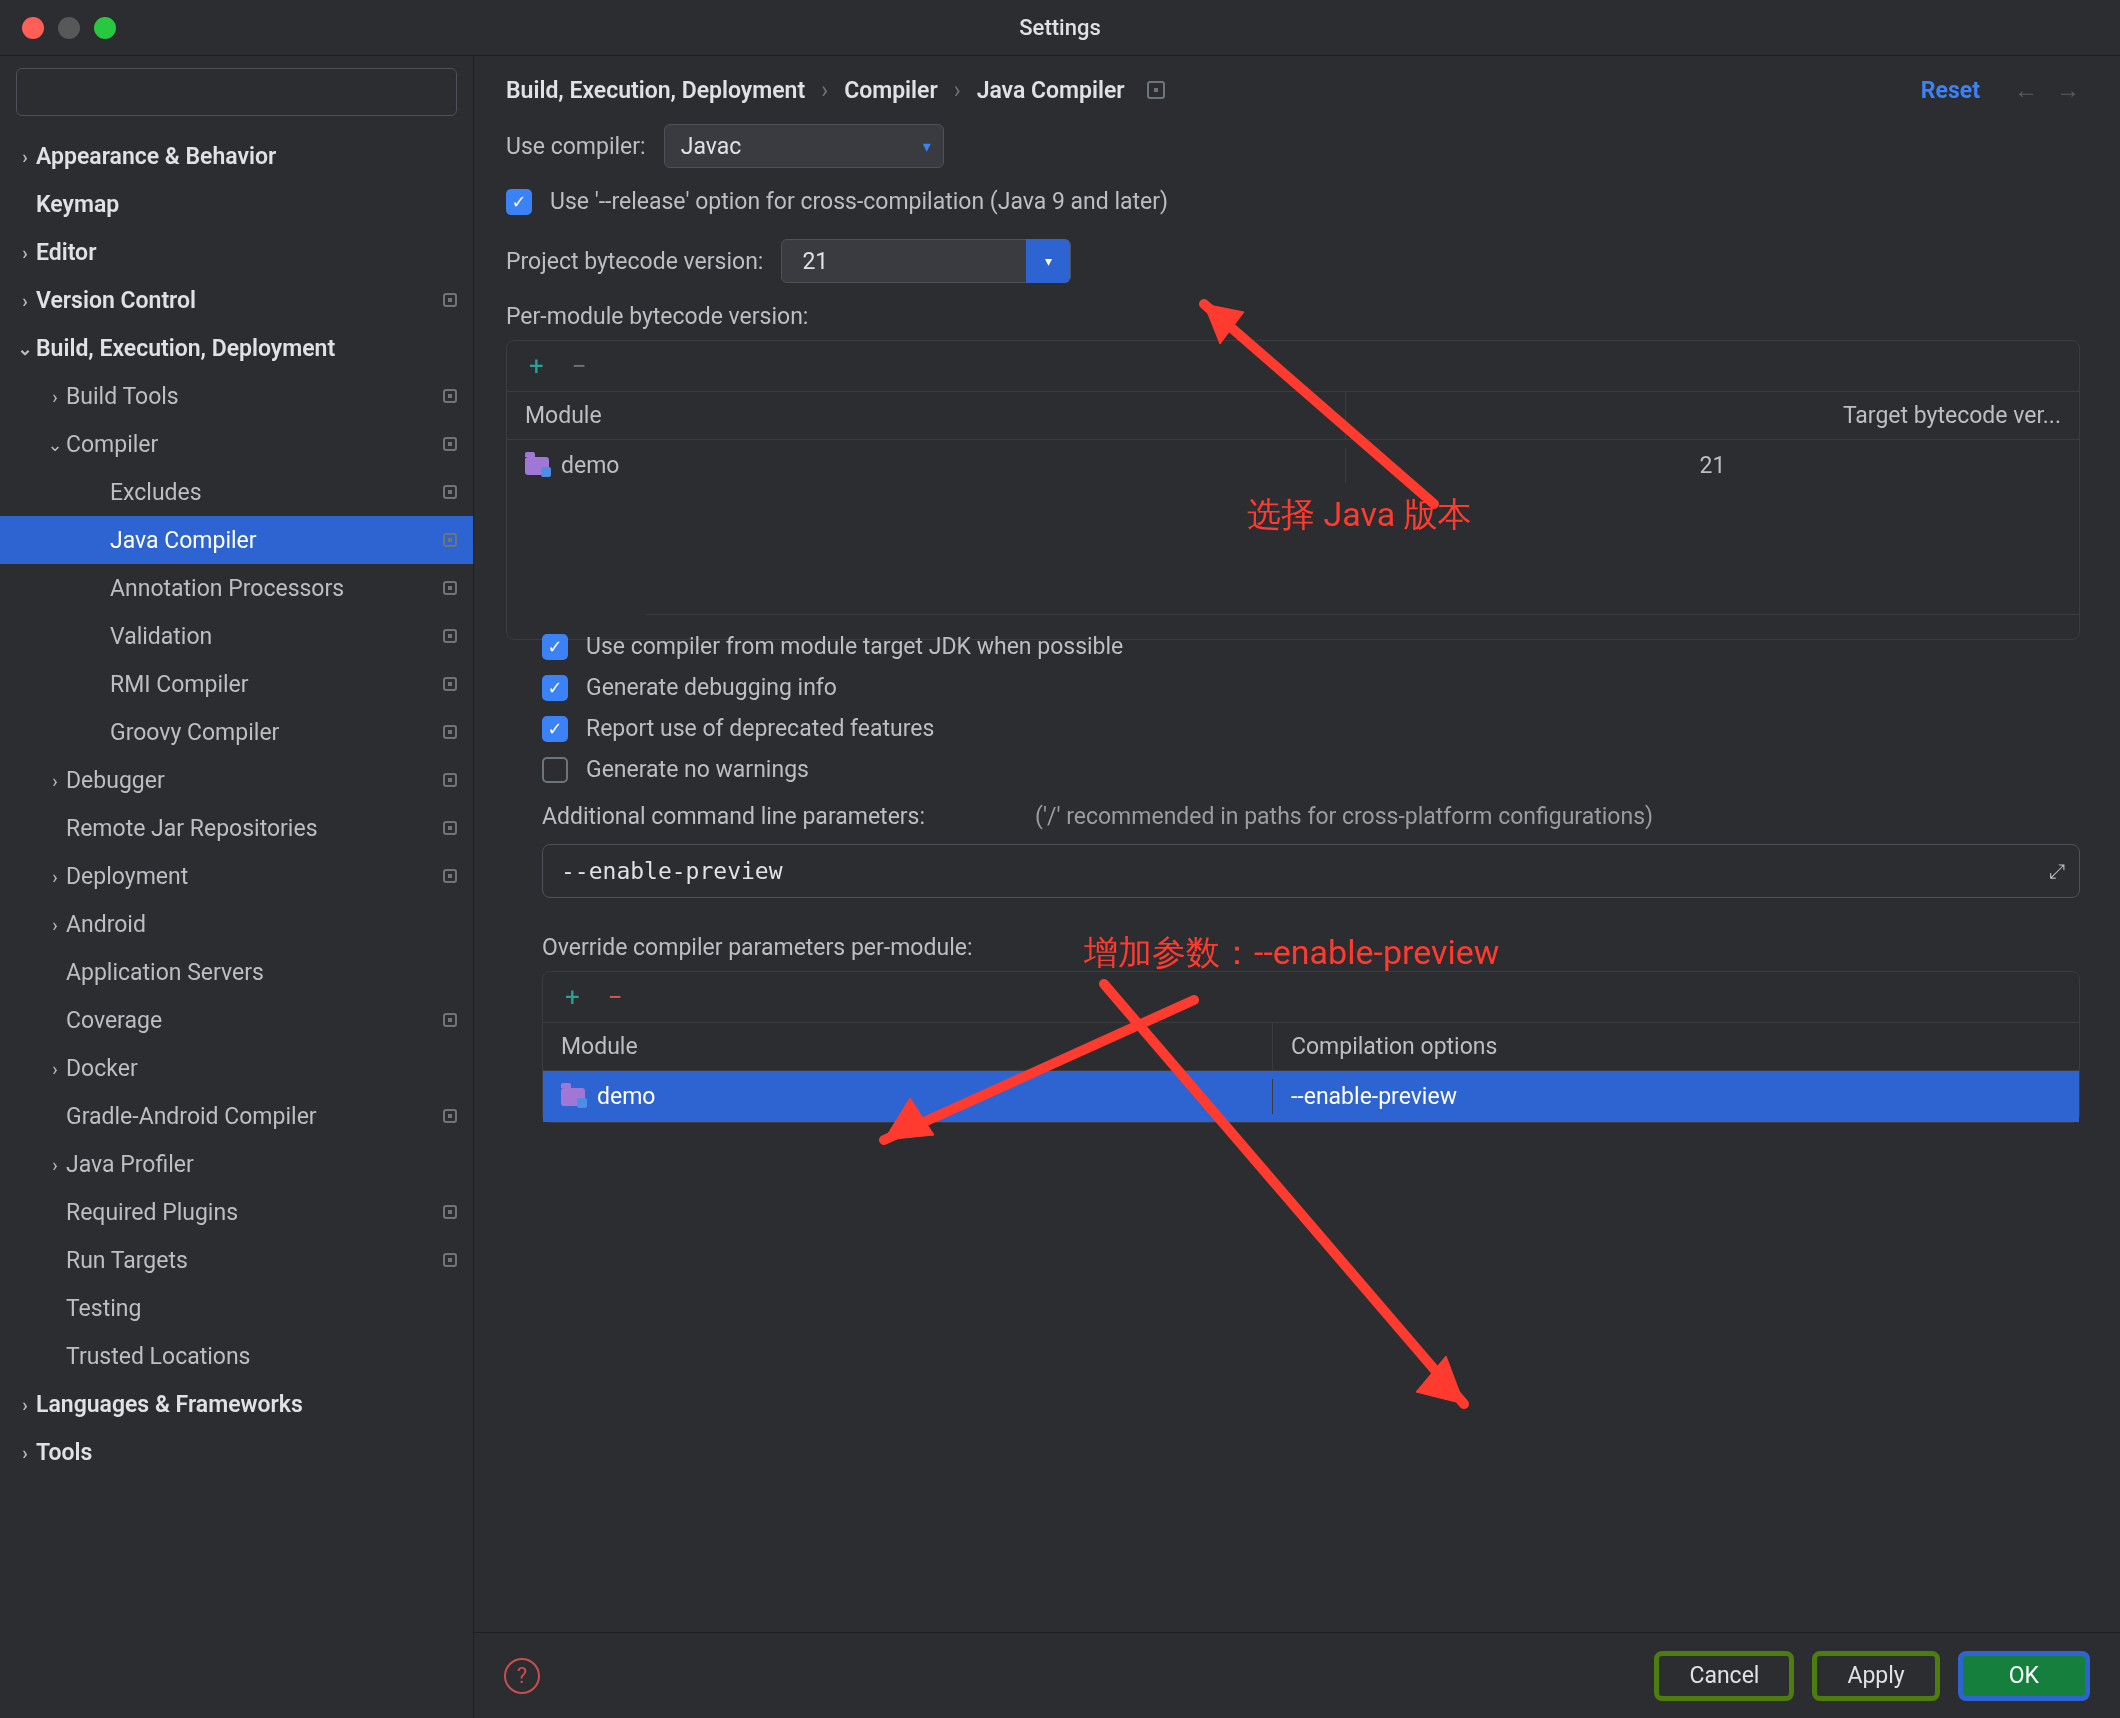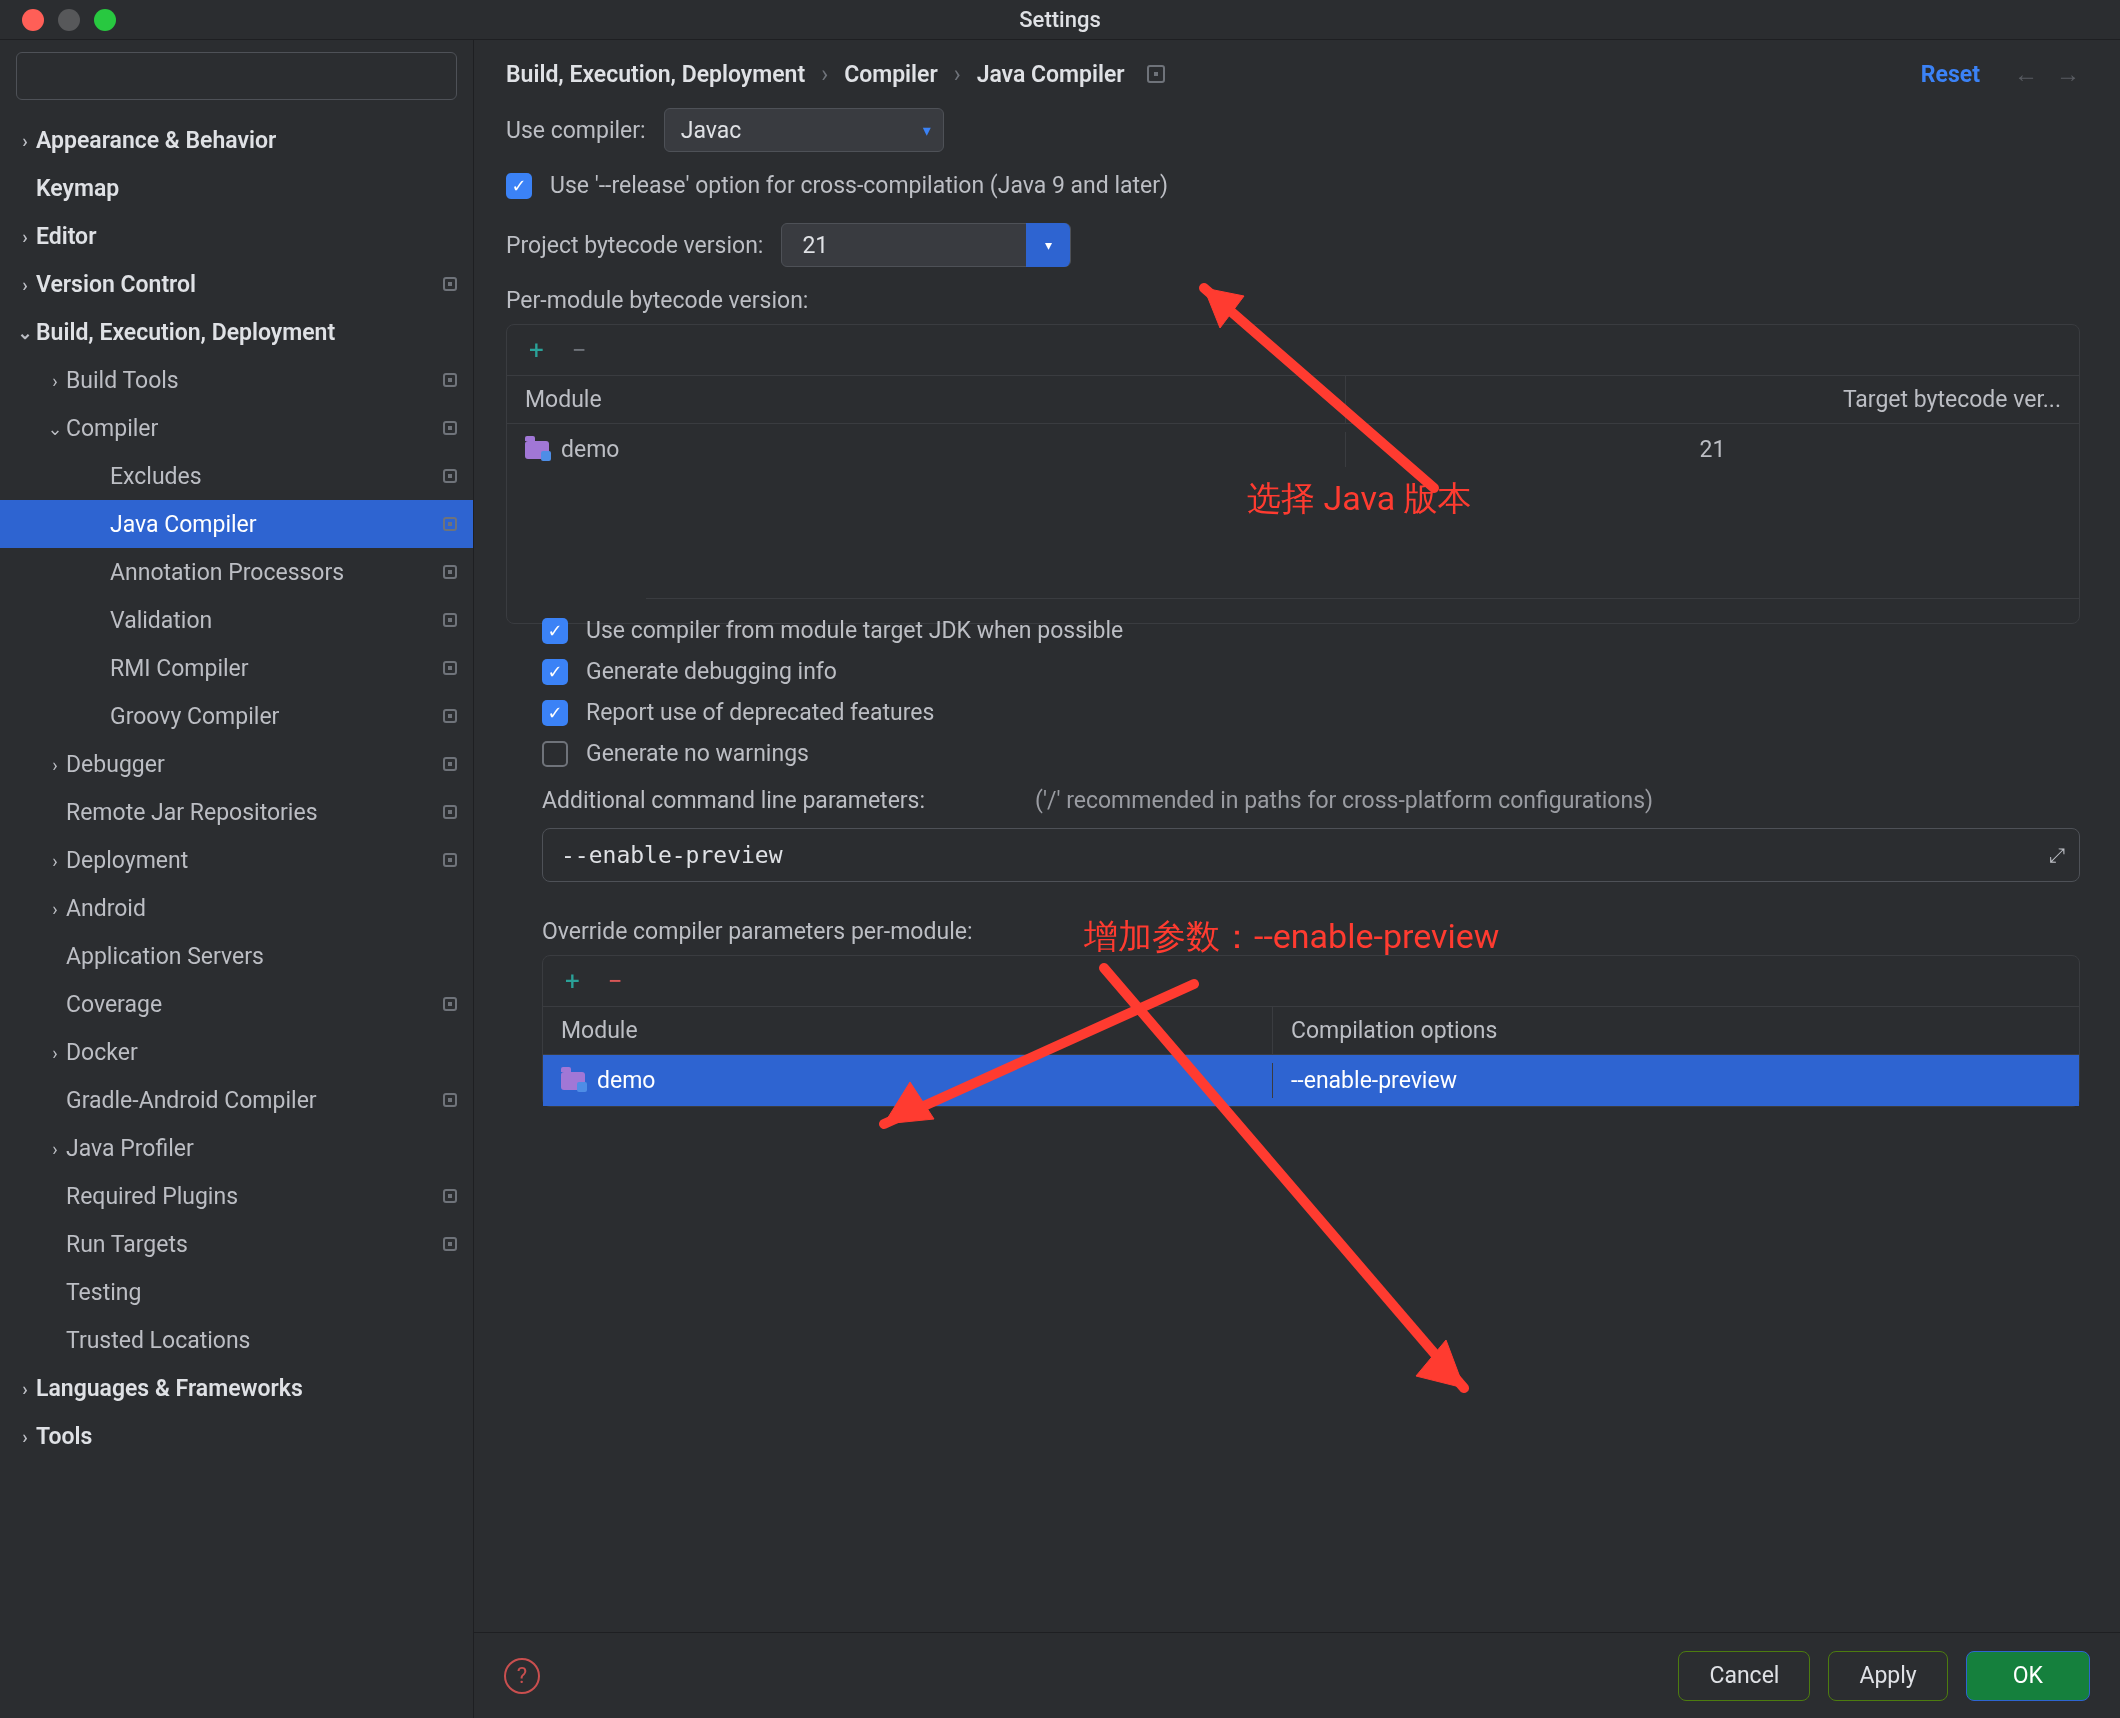--- a/index.html
+++ b/index.html
@@ -9,21 +9,21 @@
     font-family: -apple-system, BlinkMacSystemFont, "Segoe UI", Roboto, sans-serif;
     font-size: 23px;
     width: 2120px;
     height: 1718px;
     overflow: hidden;
     display: flex;
     flex-direction: column;
   }
   
   .titlebar {
-    height: 40px;
+    height: 56px;
     display: flex;
     align-items: center;
     position: relative;
     background: #2b2d30;
     border-bottom: 1px solid #1e1f22;
   }
   .traffic-lights { display: flex; gap: 14px; padding-left: 22px; }
   .tl { width: 22px; height: 22px; border-radius: 50%; }
   .tl.red { background: #ff5f57; }
   .tl.yellow { background: #57585a; }
@@ -169,21 +169,21 @@
   .textinput .expand { position:absolute; right:14px; color:#bcbec4; font-size:20px; }
   .hint { color:#9a9ca2; }
   
   .footer {
     height:86px; border-top:1px solid #1e1f22;
     display:flex; align-items:center; padding:0 30px; gap:18px; flex-shrink:0;
   }
   .footer .help { width:36px; height:36px; border:2px solid #c94f4f; border-radius:50%; color:#c94f4f; display:flex; align-items:center; justify-content:center; font-size:22px; }
   .footer .spacer{flex:1;}
   .btn {
-    height:50px; padding:0 30px; border-radius:8px; border:1px solid #4d7c0f;
+    height:50px; padding:0 30px; border-radius:8px; border:5px solid #4d7c0f;
     background:#2b2d30; color:#dfe1e5; display:flex; align-items:center; cursor:pointer;
   }
   .btn.primary { background:#15803d; border-color:#2e64d1; color:#fff; padding:0 46px; }
   
   .annot { position:absolute; color:#ff3b30; font-size:34px; font-weight:400; pointer-events:none; }
   .arrow1 {
     position:absolute; left:700px; top:160px; width:280px; height:230px; pointer-events:none;
   }
   .arrow2 {
     position:absolute; left:370px; top:856px; width:380px; height:180px; pointer-events:none;

